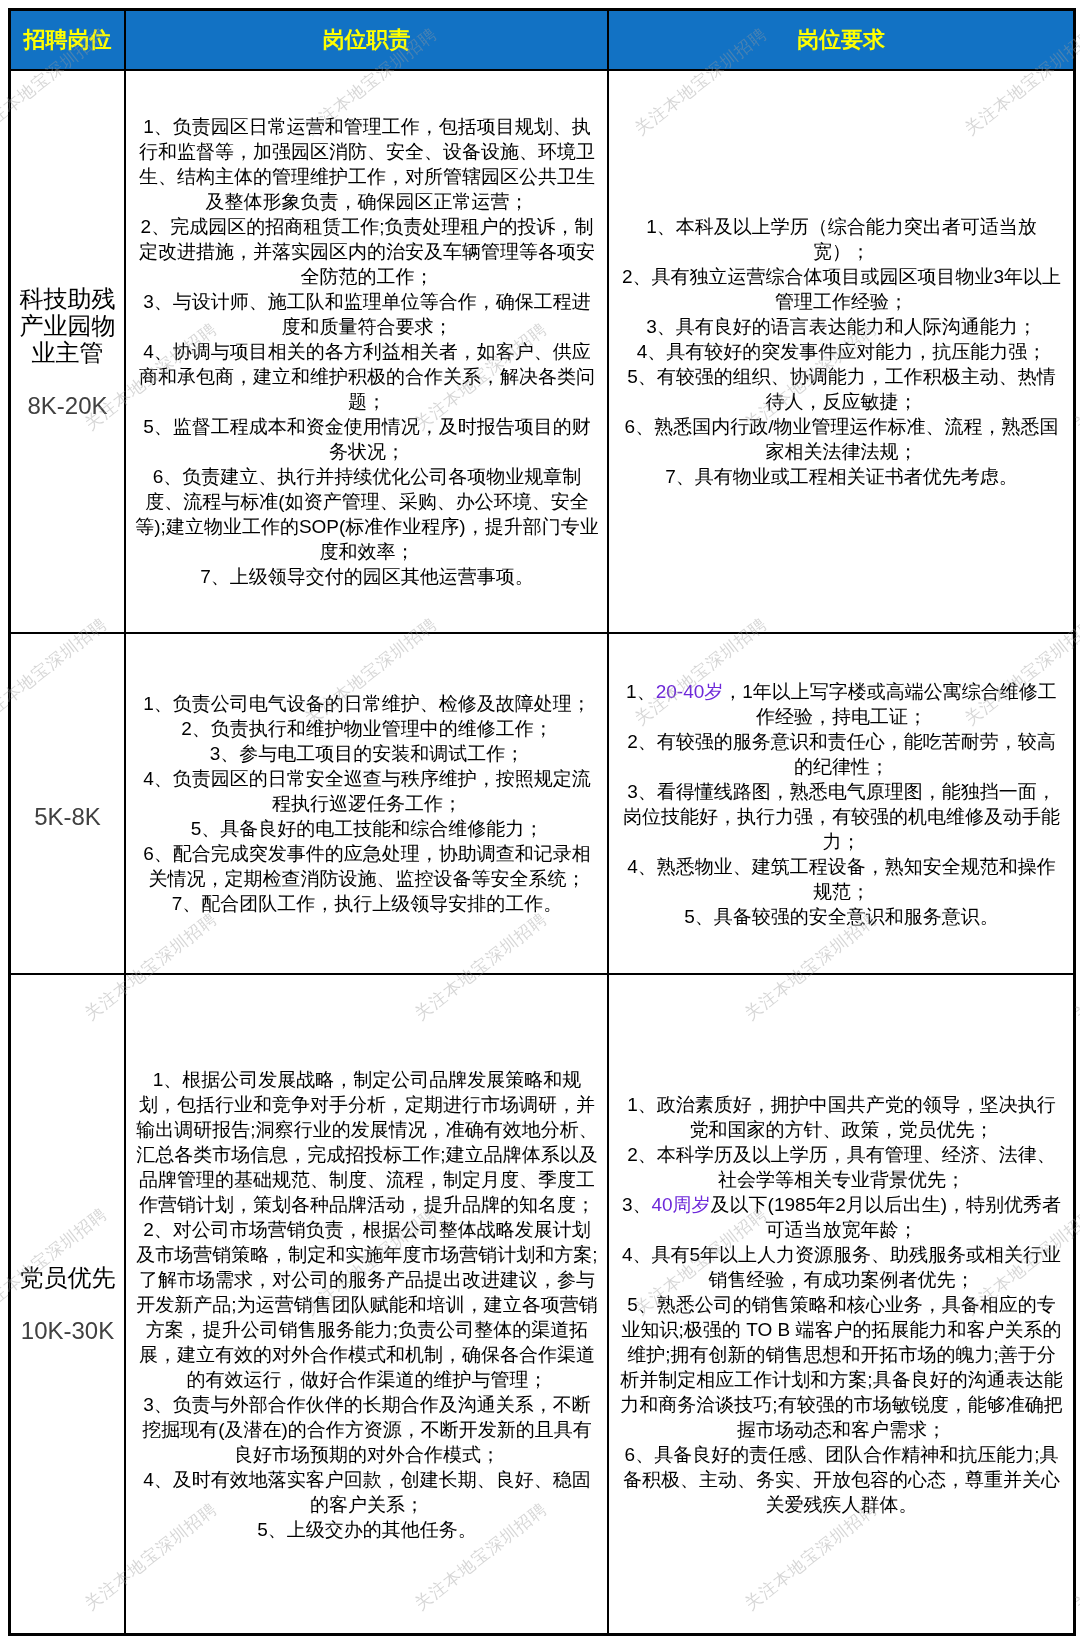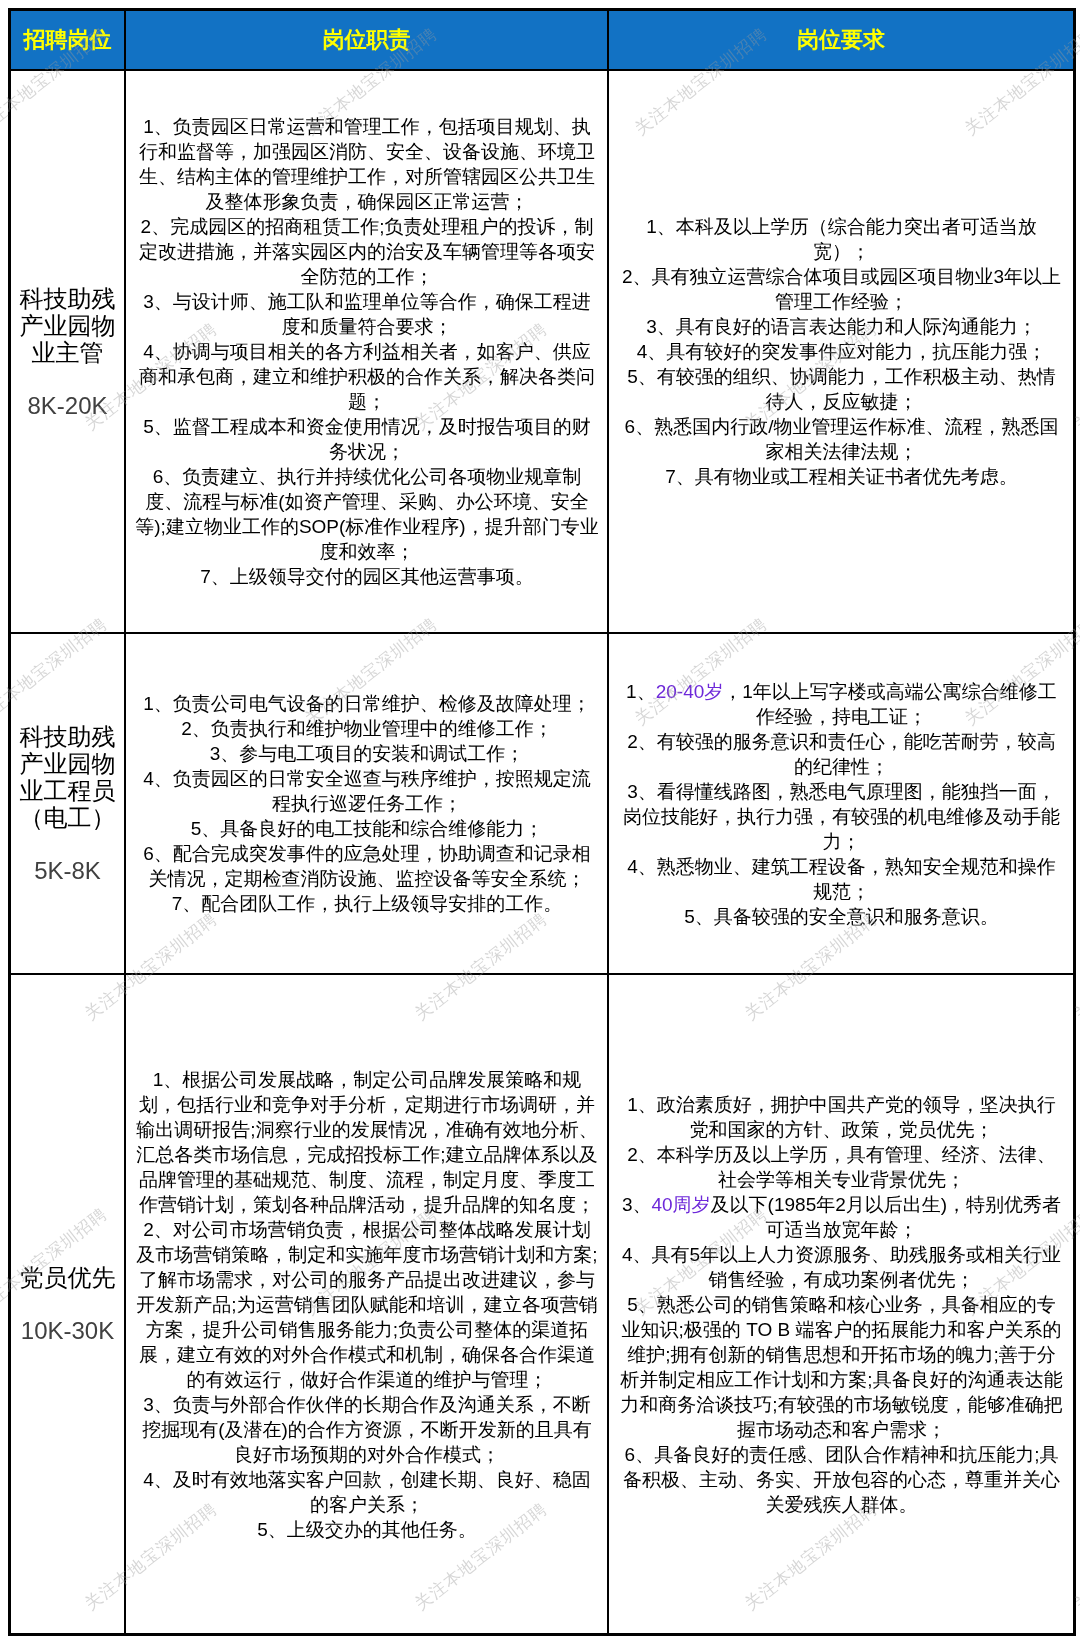--- a/index.html
+++ b/index.html
@@ -92,21 +92,20 @@
     <div class="cell text-cell last-col">
       <div class="para">1、本科及以上学历（综合能力突出者可适当放宽）；</div>
       <div class="para">2、具有独立运营综合体项目或园区项目物业3年以上管理工作经验；</div>
       <div class="para">3、具有良好的语言表达能力和人际沟通能力；</div>
       <div class="para">4、具有较好的突发事件应对能力，抗压能力强；</div>
       <div class="para">5、有较强的组织、协调能力，工作积极主动、热情待人，反应敏捷；</div>
       <div class="para">6、熟悉国内行政/物业管理运作标准、流程，熟悉国家相关法律法规；</div>
       <div class="para">7、具有物业或工程相关证书者优先考虑。</div>
     </div>
     <div class="cell pos-cell">
-      <div>科技助残产业园物业工程员（电工）</div>
       <div class="pos-salary">5K-8K</div>
     </div>
     <div class="cell text-cell">
       <div class="para">1、负责公司电气设备的日常维护、检修及故障处理；</div>
       <div class="para">2、负责执行和维护物业管理中的维修工作；</div>
       <div class="para">3、参与电工项目的安装和调试工作；</div>
       <div class="para">4、负责园区的日常安全巡查与秩序维护，按照规定流程执行巡逻任务工作；</div>
       <div class="para">5、具备良好的电工技能和综合维修能力；</div>
       <div class="para">6、配合完成突发事件的应急处理，协助调查和记录相关情况，定期检查消防设施、监控设备等安全系统；</div>
       <div class="para">7、配合团队工作，执行上级领导安排的工作。</div>

